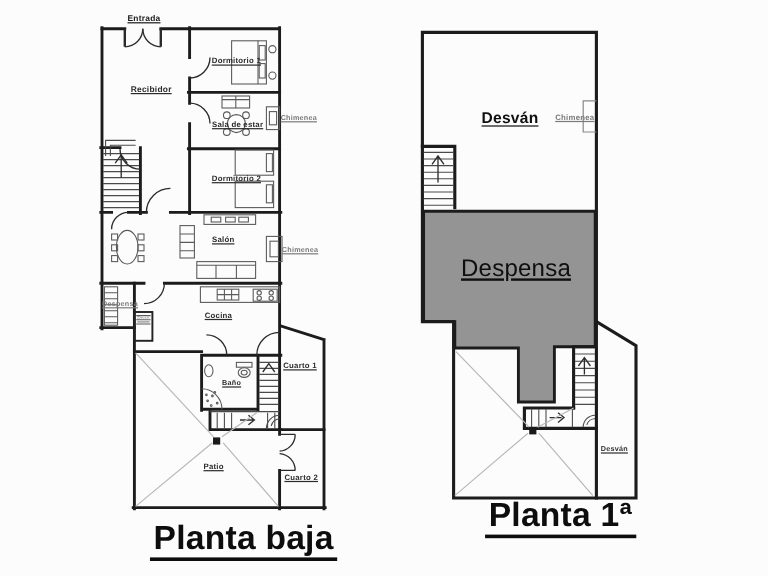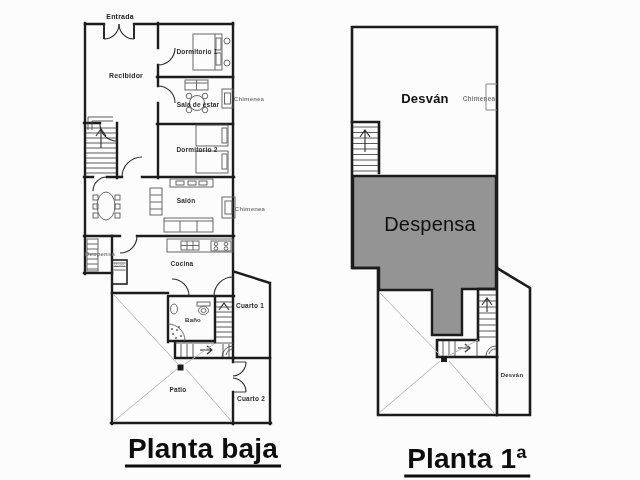--- a/index.html
+++ b/index.html
@@ -1,20 +1,20 @@
 <!DOCTYPE html>
 <html><head>
 <meta charset="utf-8">
 <style>
   html,body{margin:0;padding:0;background:#fcfcfc;}
   .stage{position:relative;width:640px;height:480px;background:#fcfcfc;overflow:hidden;
          font-family:"Liberation Sans",sans-serif;}
   .plan-svg{position:absolute;left:0;top:0;}
   .lbl{position:absolute;transform:translate(-50%,-50%);color:#2b2b2b;
-       white-space:nowrap;letter-spacing:.2px;line-height:1;}
+       text-decoration:underline;white-space:nowrap;letter-spacing:.2px;line-height:1;}
   .s7b{font-size:7px;font-weight:700;color:#1a1a1a;}
   .s7{font-size:7px;font-weight:600;}
   .s65{font-size:6.5px;font-weight:600;}
   .s6{font-size:6px;font-weight:600;}
   .gray{color:#7a7a7a;}
   .s4{font-size:4.5px;font-weight:400;color:#8a8a8a;letter-spacing:0;}
   .title{font-size:28px;font-weight:700;color:#0d0d0d;text-decoration:none;
          border-bottom:3px solid #0d0d0d;padding:18px 3px 2px;margin-left:24px;}
   .solarium-lbl{font-size:20px;font-weight:500;color:#0f0f0f;text-underline-offset:2px;}
   .desvan-big{font-size:13px;font-weight:700;color:#101010;text-underline-offset:2px;}
@@ -196,15 +196,15 @@
   <div class="lbl s6" style="left:193px;top:320px;">Baño</div>
   <div class="lbl s65" style="left:250px;top:306px;">Cuarto 1</div>
   <div class="lbl s65" style="left:178px;top:390px;">Patio</div>
   <div class="lbl s65" style="left:251px;top:399px;">Cuarto 2</div>
   <div class="lbl title" style="left:179px;top:442px;">Planta baja</div>
 
   <div class="lbl desvan-big" style="left:425px;top:98px;">Desván</div>
   <div class="lbl s65 gray" style="left:479px;top:99px;">Chimenea</div>
   <div class="lbl solarium-lbl" style="left:430px;top:224px;">Despensa</div>
   <div class="lbl desvan-sm" style="left:512px;top:375px;">Desván</div>
-  <div class="lbl title" style="left:443px;top:452px;">Planta 1ª</div>
+  <div class="lbl title" style="left:443px;top:423px;">Planta 1ª</div>
 
 </div>
 
 </body></html>

